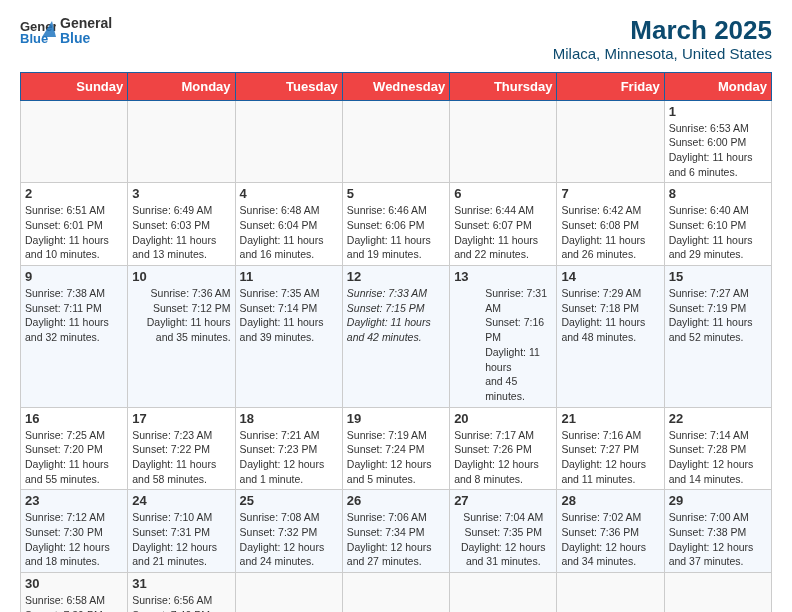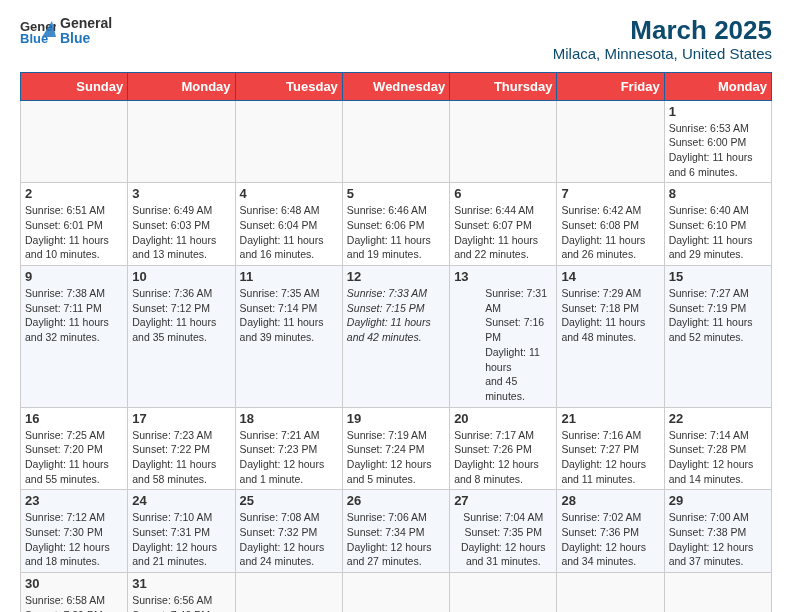--- a/index.html
+++ b/index.html
@@ -192,21 +192,21 @@
         <tr class="alt-row">
           <td>
             <div class="day-number">9</div>
             <div class="day-info" style="white-space: pre-line;">Sunrise: 7:38 AM
 Sunset: 7:11 PM
 Daylight: 11 hours
 and 32 minutes.</div>
           </td>
           <td>
             <div class="day-number">10</div>
-            <div class="day-info" style="white-space: pre-line;">Sunrise: 7:36 AM
+            <div class="day-info" style="white-space: pre-line; text-align: right;">Sunrise: 7:36 AM
 Sunset: 7:12 PM
 Daylight: 11 hours
 and 35 minutes.</div>
           </td>
           <td>
             <div class="day-number">11</div>
             <div class="day-info" style="white-space: pre-line;">Sunrise: 7:35 AM
 Sunset: 7:14 PM
 Daylight: 11 hours
 and 39 minutes.</div>

